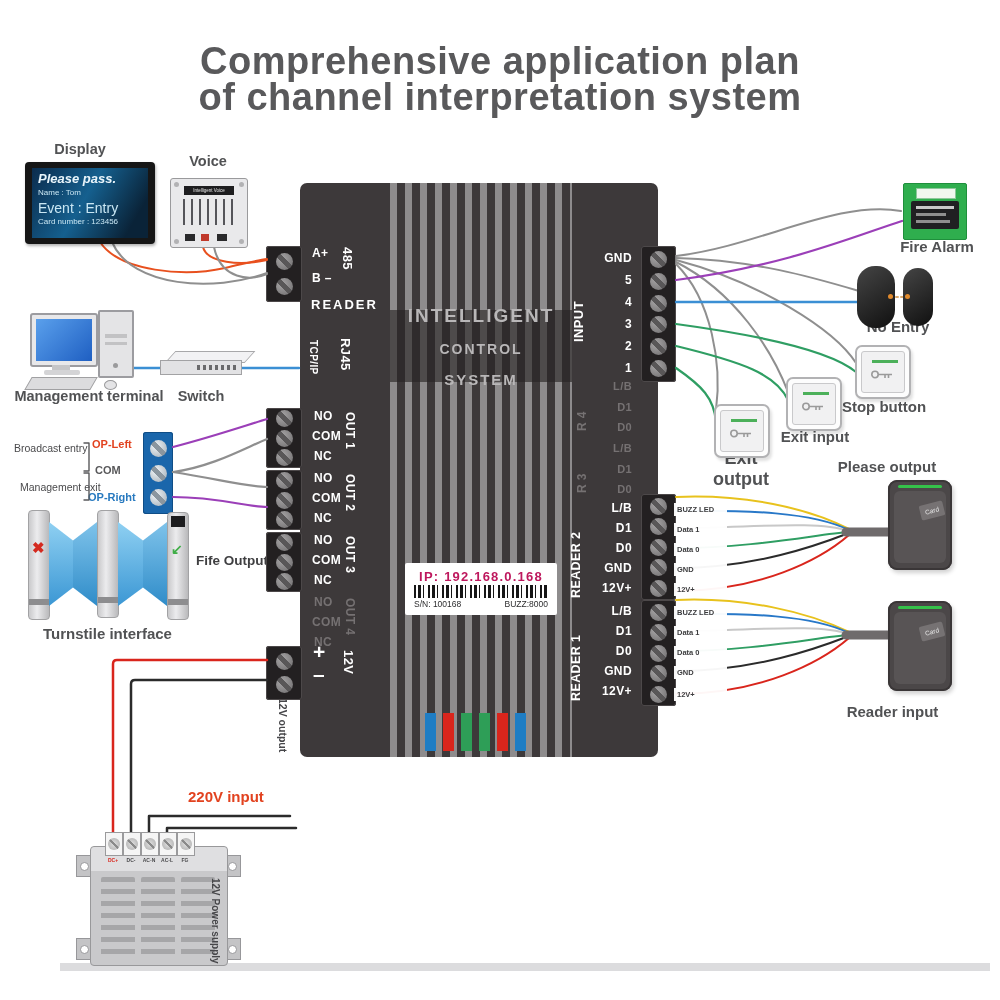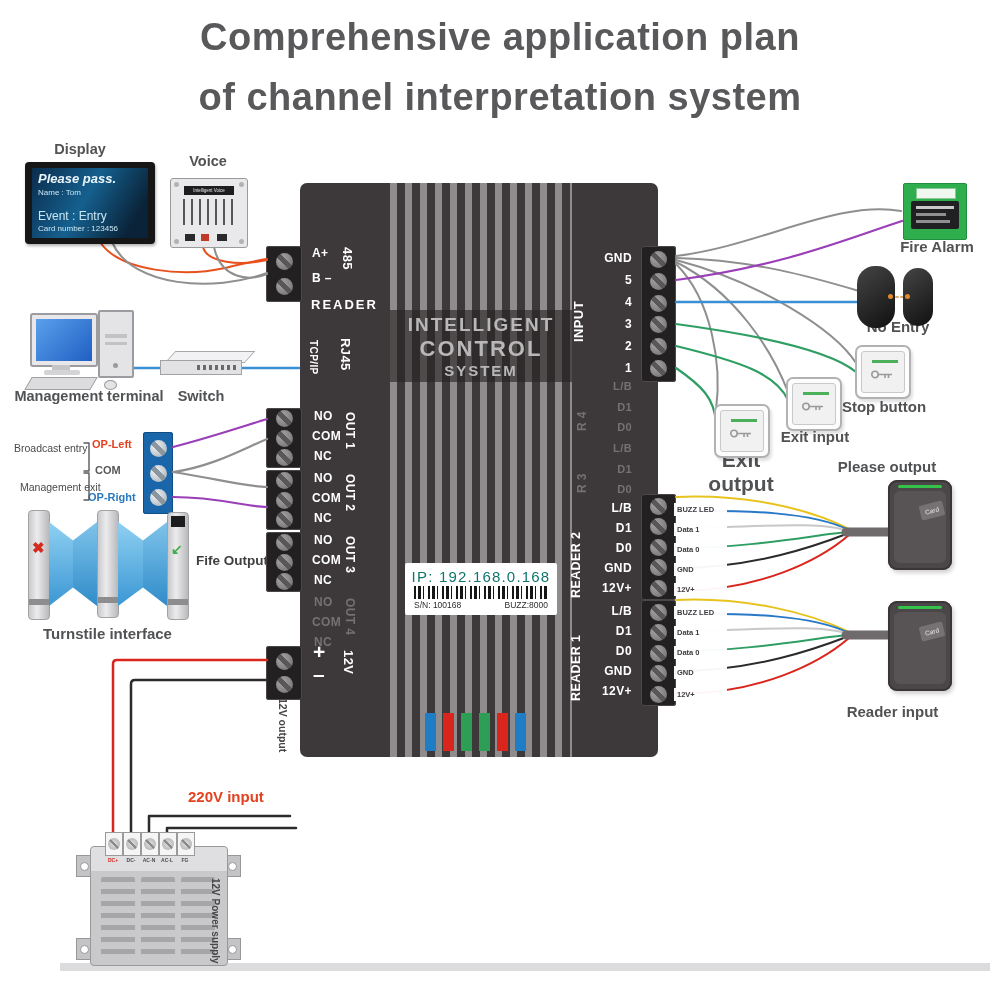--- a/index.html
+++ b/index.html
@@ -9,25 +9,25 @@
   
   .title{position:absolute;width:1000px;text-align:center;font-weight:700;color:#59595b;
          font-size:38px;letter-spacing:.5px}
   .lbl{position:absolute;font-weight:700;color:#515254;font-size:14.5px;text-align:center}
   .smlbl{position:absolute;font-weight:400;color:#4a4a4c;font-size:10.5px}
   
   .board{position:absolute;left:300px;top:183px;width:358px;height:574px;background:#3d393a;border-radius:7px}
   .stripes{position:absolute;left:90px;top:0;width:182px;height:574px;
            background:repeating-linear-gradient(90deg,#8e8c8d 0 7px,#3d393a 7px 15px)}
   .tband{position:absolute;left:90px;top:127px;width:182px;height:72px;background:rgba(38,35,36,.62);
-         display:flex;flex-direction:column;align-items:center;justify-content:center;gap:0}
+         display:flex;flex-direction:column;align-items:center;justify-content:center;gap:14px}
   .tband span{color:#b9b7b8;font-weight:700;letter-spacing:2px}
   .sticker{position:absolute;left:105px;top:380px;width:152px;height:52px;background:#fff;border-radius:2px;
            display:flex;flex-direction:column;justify-content:center;align-items:center;gap:1px}
-  .sticker .ip{font-weight:400;font-size:15px;color:#0f766e;letter-spacing:1.2px}
+  .sticker .ip{font-weight:700;font-size:13px;color:#be185d;letter-spacing:1.2px}
   .barcode{width:134px;height:13px;background:repeating-linear-gradient(90deg,#161616 0 2px,#fff 2px 4px,#161616 4px 7px,#fff 7px 9px,#161616 9px 10px,#fff 10px 14px)}
   .snrow{width:134px;display:flex;justify-content:space-between;font-size:8.5px;color:#2c2c2e}
   .cb{position:absolute;top:530px;width:11px;height:38px}
   .bpin{position:absolute;color:#fff;font-weight:700;font-size:12px;letter-spacing:.4px;white-space:nowrap}
   .bpin.r{width:40px;text-align:right}
   .dim{color:#757172 !important}
   .vrot{writing-mode:vertical-rl;text-orientation:mixed}
   .vup{writing-mode:vertical-rl;transform:rotate(180deg)}
   
   .tblock{position:absolute;background:#232021;border-radius:3px;box-shadow:inset 0 0 0 1px #4c4849;
@@ -62,21 +62,21 @@
   .ptlbl{position:absolute;z-index:4;width:18px;text-align:center;font-size:5px;font-weight:700;color:#4a4a4c}
   .vcol{position:absolute;width:34px;background:repeating-linear-gradient(180deg,#a6a6a8 0 5px,transparent 5px 12px);border-radius:2px}
   .tab{position:absolute;z-index:3;width:15px;height:20px;background:#c4c4c6;border:1px solid #97979a}
   .tab i{position:absolute;left:3px;top:6px;width:7px;height:7px;border-radius:50%;background:#fff;border:1px solid #97979a}
 </style>
 </head>
 <body>
 
 <div id="canvas">
 
-  <div class="title" style="top:16px">Comprehensive application plan</div>
+  <div class="title" style="top:40px">Comprehensive application plan</div>
   <div class="title" style="top:76px">of channel interpretation system</div>
 
   <svg class="wlayer" width="1000" height="1000">
     <g fill="none" stroke-linecap="round" stroke-linejoin="round">
 
       <path d="M100,242 C120,272 185,277 225,268 C247,263 258,260 267,259" stroke="#e8501e" stroke-width="2"></path>
       <path d="M112,242 C132,288 215,292 267,273" stroke="#8f8f8f" stroke-width="2"></path>
       <path d="M203,247 C207,263 240,266 267,260" stroke="#e8501e" stroke-width="2"></path>
       <path d="M214,247 C221,280 250,281 267,274" stroke="#8f8f8f" stroke-width="2"></path>
 
@@ -125,21 +125,21 @@
       <path d="M84,443 L89,443 L89,471 L84,471" stroke="#5a5a5c" stroke-width="1.4"></path>
       <path d="M84,473 L89,473 L89,500 L84,500" stroke="#5a5a5c" stroke-width="1.4"></path>
     </g>
   </svg>
 
   <div class="lbl" style="left:40px;top:141px;width:80px">Display</div>
   <div class="dev" style="left:25px;top:162px;width:130px;height:82px;background:#161616;border-radius:4px;box-shadow:1px 2px 3px rgba(0,0,0,.3)">
     <div style="position:absolute;left:7px;top:6px;right:7px;bottom:6px;background:linear-gradient(120deg,#0b2c4d,#15608f 45%,#0a2338 85%);padding:3px 6px">
       <div style="font-size:13px;font-weight:700;color:#e9f5fb;font-style:italic">Please pass.</div>
       <div style="font-size:8px;color:#c9e7f4;margin-top:2px">Name : Tom</div>
-      <div style="font-size:12px;color:#c9e7f4;margin-top:12px">Event : Entry</div>
+      <div style="font-size:14px;color:#c9e7f4;margin-top:3px">Event : Entry</div>
       <div style="font-size:8px;color:#c9e7f4;margin-top:1px">Card number : 123456</div>
     </div>
   </div>
 
   <div class="lbl" style="left:178px;top:153px;width:60px">Voice</div>
   <div class="dev" style="left:170px;top:178px;width:76px;height:68px;background:#e9e9eb;border:1px solid #9a9a9c;border-radius:3px">
     <i style="position:absolute;left:3px;top:3px;width:5px;height:5px;border-radius:50%;background:#b2b2b4"></i>
     <i style="position:absolute;right:3px;top:3px;width:5px;height:5px;border-radius:50%;background:#b2b2b4"></i>
     <i style="position:absolute;left:3px;bottom:3px;width:5px;height:5px;border-radius:50%;background:#b2b2b4"></i>
     <i style="position:absolute;right:3px;bottom:3px;width:5px;height:5px;border-radius:50%;background:#b2b2b4"></i>
@@ -240,21 +240,21 @@
   <div class="ptlbl" style="left:140px;top:857px">AC-N</div>
   <div class="ptlbl" style="left:158px;top:857px">AC-L</div>
   <div class="ptlbl" style="left:176px;top:857px">FG</div>
   <div class="abs vrot" style="left:210px;top:878px;height:88px;font-weight:700;font-size:10px;color:#47474a;z-index:4">12V Power supply</div>
   <div class="abs" style="left:60px;top:963px;width:930px;height:8px;background:#dcdcde"></div>
 
   <div class="board">
     <div class="stripes"></div>
     <div class="tband">
       <span style="font-size:19px">INTELLIGENT</span>
-      <span style="font-size:22px">CONTROL</span>
+      <span style="font-size:14px">CONTROL</span>
       <span style="font-size:15px">SYSTEM</span>
     </div>
     <div class="sticker">
       <span class="ip">IP: 192.168.0.168</span>
       <span class="barcode"></span>
       <span class="snrow">
         <span>S/N: 100168</span>
         <span>BUZZ:8000</span>
       </span>
     </div>
@@ -410,21 +410,21 @@
 
   <div class="ebtn" style="left:714px;top:404px">
     <div class="inner">
       <div class="gline"></div>
       <svg width="26" height="13" style="position:absolute;left:8px;top:16px" viewBox="0 0 26 13">
           <circle cx="5" cy="6.5" r="3.2" fill="none" stroke="#9a9a9a" stroke-width="1.6"></circle>
           <path d="M8.2,6.5 H22 M15,6.5 V10 M18.5,6.5 V10" stroke="#9a9a9a" stroke-width="1.6" fill="none"></path>
         </svg>
     </div>
   </div>
-  <div class="lbl" style="left:696px;top:448px;width:90px;font-size:21px">Exit output</div>
+  <div class="lbl" style="left:696px;top:448px;width:90px;font-size:18px">Exit output</div>
 
   <div class="lbl" style="left:828px;top:458px;width:118px;font-size:15px">Please output</div>
   <div class="lbl" style="left:840px;top:703px;width:105px;font-size:15px">Reader input</div>
 
   <div class="reader" style="left:888px;top:480px">
     <div class="led"></div>
     <div class="face">
       <div class="cardchip">Card</div>
     </div>
   </div>

